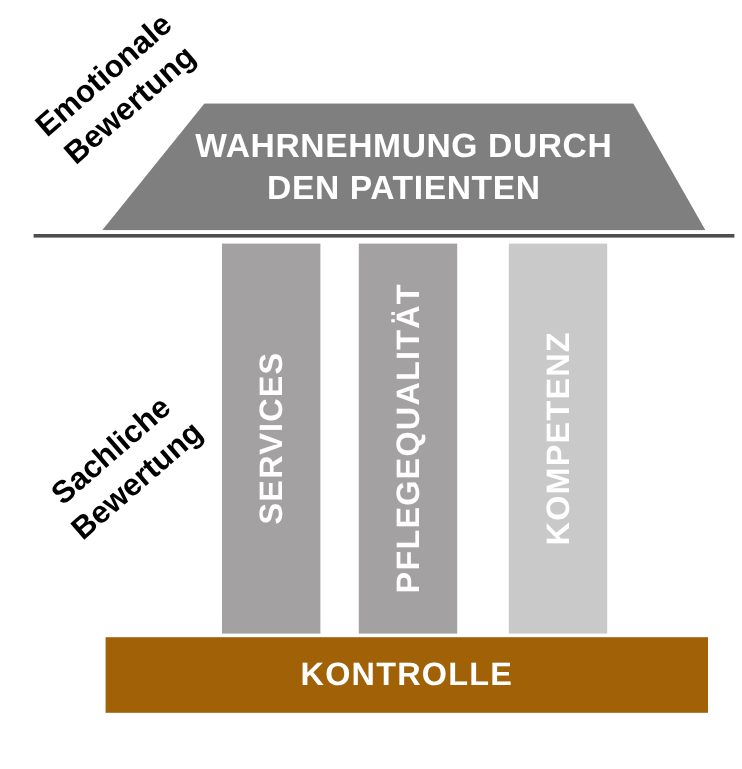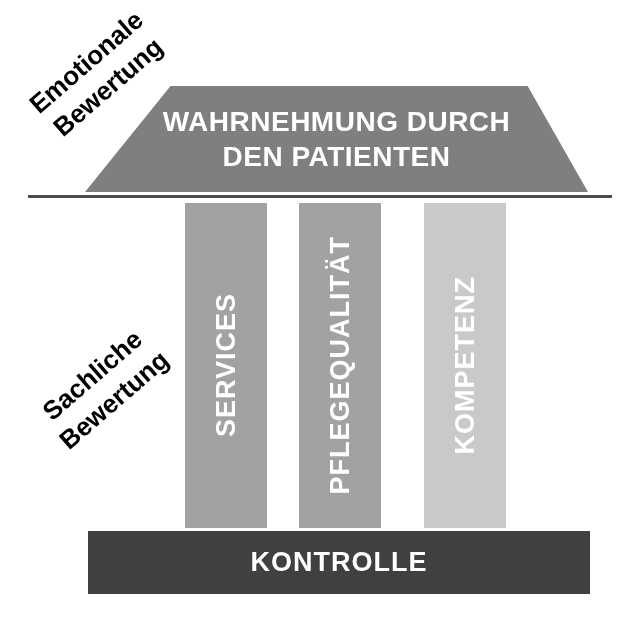--- a/index.html
+++ b/index.html
@@ -79,21 +79,21 @@
     font-weight: bold;
     letter-spacing: 1px;
     white-space: nowrap;
   }
 
   
   .base-bar {
     position: absolute;
     left: 88px; top: 531px;
     width: 502px; height: 63px;
-    background: #404040;
+    background: #a16207;
     display: flex;
     align-items: center;
     justify-content: center;
   }
   .base-label {
     color: #ffffff;
     font-size: 27px;
     font-weight: bold;
     letter-spacing: 1px;
   }

